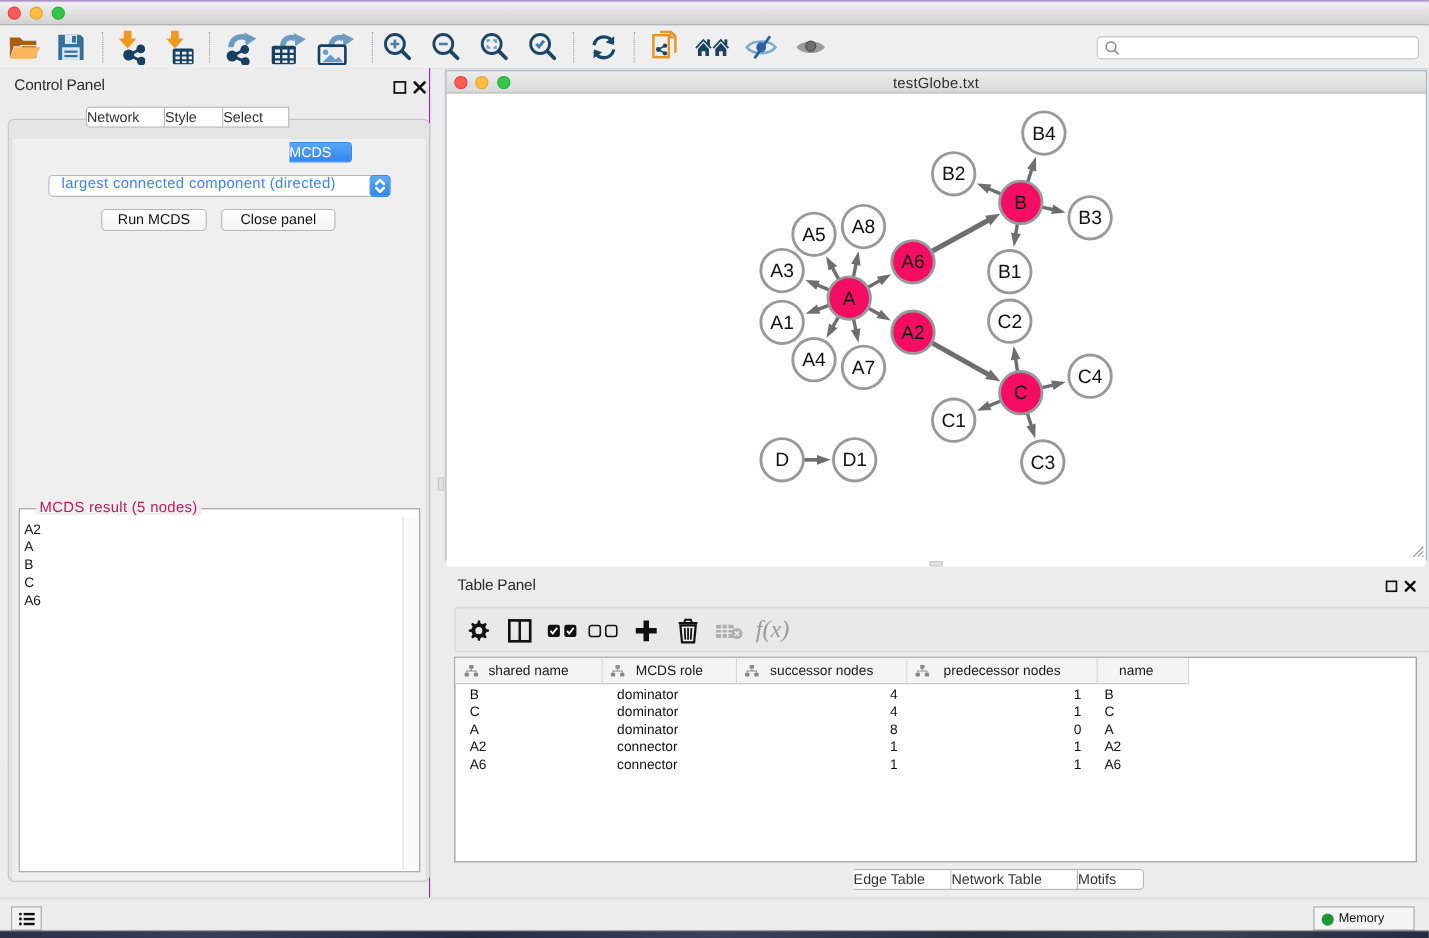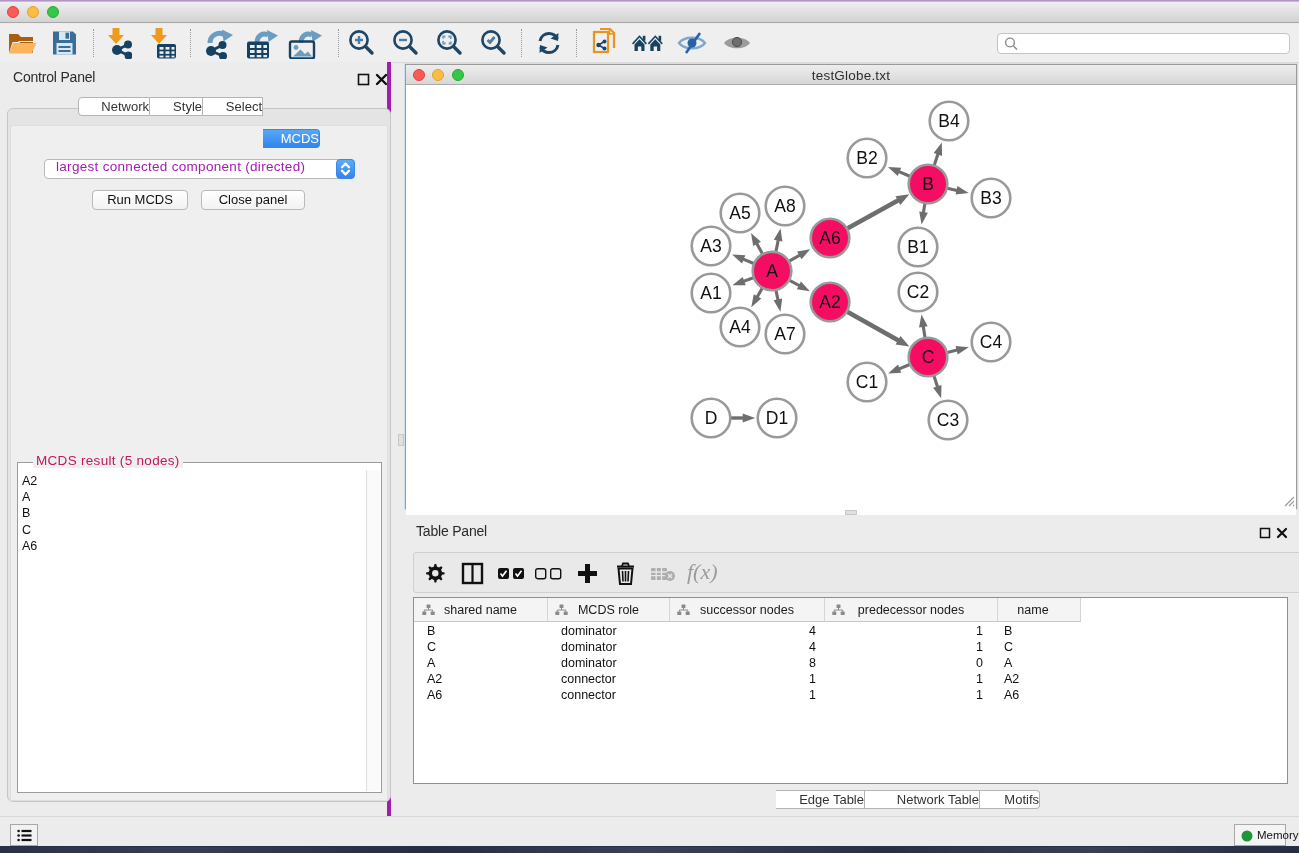--- a/index.html
+++ b/index.html
@@ -15,33 +15,33 @@
 .tl.r { background:#fc5b57; border:1px solid #e2403c; }
 .tl.y { background:#fcbd3f; border:1px solid #e0a135; }
 .tl.g { background:#34c748; border:1px solid #2aa836; }
 
 #toolbar { position:absolute; left:0; top:24px; width:1299px; height:38px; background:#efefef; }
 #toolbar svg { position:absolute; top:50%; transform:translateY(-50%); }
 .tsep { position:absolute; top:5px; height:28px; width:0; border-left:1px dotted #9a9a9a; }
 #searchbox { position:absolute; left:997px; top:9px; width:293px; height:21px; background:#fff;
   border:1px solid #c4c4c4; border-radius:4px; }
 
-#cpanel { position:absolute; left:0; top:62px; width:391px; height:755px; background:#ececec; border-right:4px solid #a21caf; }
+#cpanel { position:absolute; left:0; top:62px; width:391px; height:755px; background:#ececec; border-right:1px solid #a21caf; }
 #cpanel .hdr { position:absolute; left:13px; top:7px; font-size:14px; color:#2b2b2b; letter-spacing:-0.2px; }
 .winbtn { position:absolute; top:11px; }
 #cpbox { position:absolute; left:7px; top:46px; width:384px; height:694px; background:#e4e4e4; border:1px solid #c6c6c6; border-radius:6px; }
 #cpinner { position:absolute; left:2px; top:16px; width:378px; height:676px; background:#efefef; border:1px solid #dedede; }
 .tabs { position:absolute; display:flex; }
 .tabs .tab { height:19px; line-height:18px; background:#fff; border:1px solid #b4b4b4; border-left:none;
-  font-size:13px; color:#333; text-align:right; }
+  font-size:13px; color:#333; text-align:left; }
 .tabs .tab:first-child { border-left:1px solid #b4b4b4; border-radius:4px 0 0 4px; }
 .tabs .tab:last-child { border-radius:0 4px 4px 0; }
 .tabs .tab.sel { background:linear-gradient(#59a7f7,#3186ee); border-color:#3a86e0; color:#fff;margin-top:32px; }
 #opt-label { position:absolute; left:0; width:100%; top:74px; text-align:center; font-size:13.5px; letter-spacing:0.35px; color:#222; }
-#dropdown { position:absolute; left:44px; top:97px; width:311px; height:20px; background:#fff; border:1px solid #b9b9b9; border-radius:4px; font-size:13px; color:#a21caf; }
+#dropdown { position:absolute; left:44px; top:97px; width:311px; height:20px; background:#fff; border:1px solid #b9b9b9; border-radius:4px; font-size:13px; color:#3b82f6; }
 #dropdown .txt { position:absolute; left:11px; top:-1px; font-size:13.5px; letter-spacing:0.3px; }
 #dropdown .step { position:absolute; right:-1px; top:-1px; width:19px; height:20px; border-radius:4px;
   background:linear-gradient(#5fabf8,#2f84ee); border:1px solid #3a86e0; }
 .btn { position:absolute; height:20px; background:linear-gradient(#ffffff,#f2f2f2); border:1px solid #b9b9b9; border-radius:4px;
   font-size:13px; color:#111; text-align:center; line-height:18px; }
 #mcdsbox { position:absolute; left:17px; top:394px; width:365px; height:337px; }
 #mcdsbox .frame { position:absolute; left:0; top:6px; right:0; bottom:0; border:1px solid #9b9b9b; background:#fff; }
 #mcdsbox .lbl { position:absolute; left:16px; top:-3px; background:#efefef; padding:0 3px; font-size:13.5px; letter-spacing:0.3px; color:#be185d; z-index:2;}
 #mcdsbox .scroll { position:absolute; right:1px; top:7px; width:14px; bottom:1px; background:#fafafa; border-left:1px solid #e0e0e0; }
 #mcdsbox .items { position:absolute; left:5px; top:17px; font-size:12.5px; color:#111; line-height:16.2px; }
@@ -56,21 +56,21 @@
 #ttoolbar { position:absolute; left:15px; top:37px; width:965px; height:41px; background:#e9e9e9; border:1px solid #d0d0d0; border-radius:3px; }
 #ttable { position:absolute; left:15px; top:82px; width:875px; height:187px; background:#fff; border:1px solid #8f8f8f; }
 .thead { position:absolute; top:0; height:24px; background:#f4f4f4; border-right:1px solid #d4d4d4; border-bottom:1px solid #c8c8c8; }
 .thead .cap { position:absolute; left:0; right:0; top:5px; text-align:center; font-size:12.5px; color:#1a1a1a; }
 .trow { position:absolute; font-size:12.5px; color:#111; }
 #btabs { position:absolute; left:274px; top:275px; }
 
 #statusbar { position:absolute; left:0; top:816px; width:1299px; height:30px; background:#ececec; border-top:1px solid #d8d8d8; }
 #desktop { position:absolute; left:0; top:846px; width:1299px; height:7px; border-top:1px solid #25304a;
   background:linear-gradient(90deg,#2b3046 0%,#363d55 14%,#262c42 33%,#3a4158 50%,#2a3044 68%,#3a4054 84%,#252b40 100%); }
-#memory { position:absolute; right:13px; top:7px; width:52px; height:22px; background:#f4f4f4; border:1px solid #a8a8a8; font-size:11.5px; color:#111; }
+#memory { position:absolute; right:13px; top:7px; width:92px; height:22px; background:#f4f4f4; border:1px solid #a8a8a8; font-size:11.5px; color:#111; }
 #listbtn { position:absolute; left:10px; top:7px; width:28px; height:22px; background:#f2f2f2; border:1px solid #a8a8a8; }
 </style>
 </head>
 <body>
 
 <div id="titlebar">
   <span class="tl r" style="left:7px; top:6px;"></span>
   <span class="tl y" style="left:27px; top:6px;"></span>
   <span class="tl g" style="left:47px; top:6px;"></span>
 </div>

